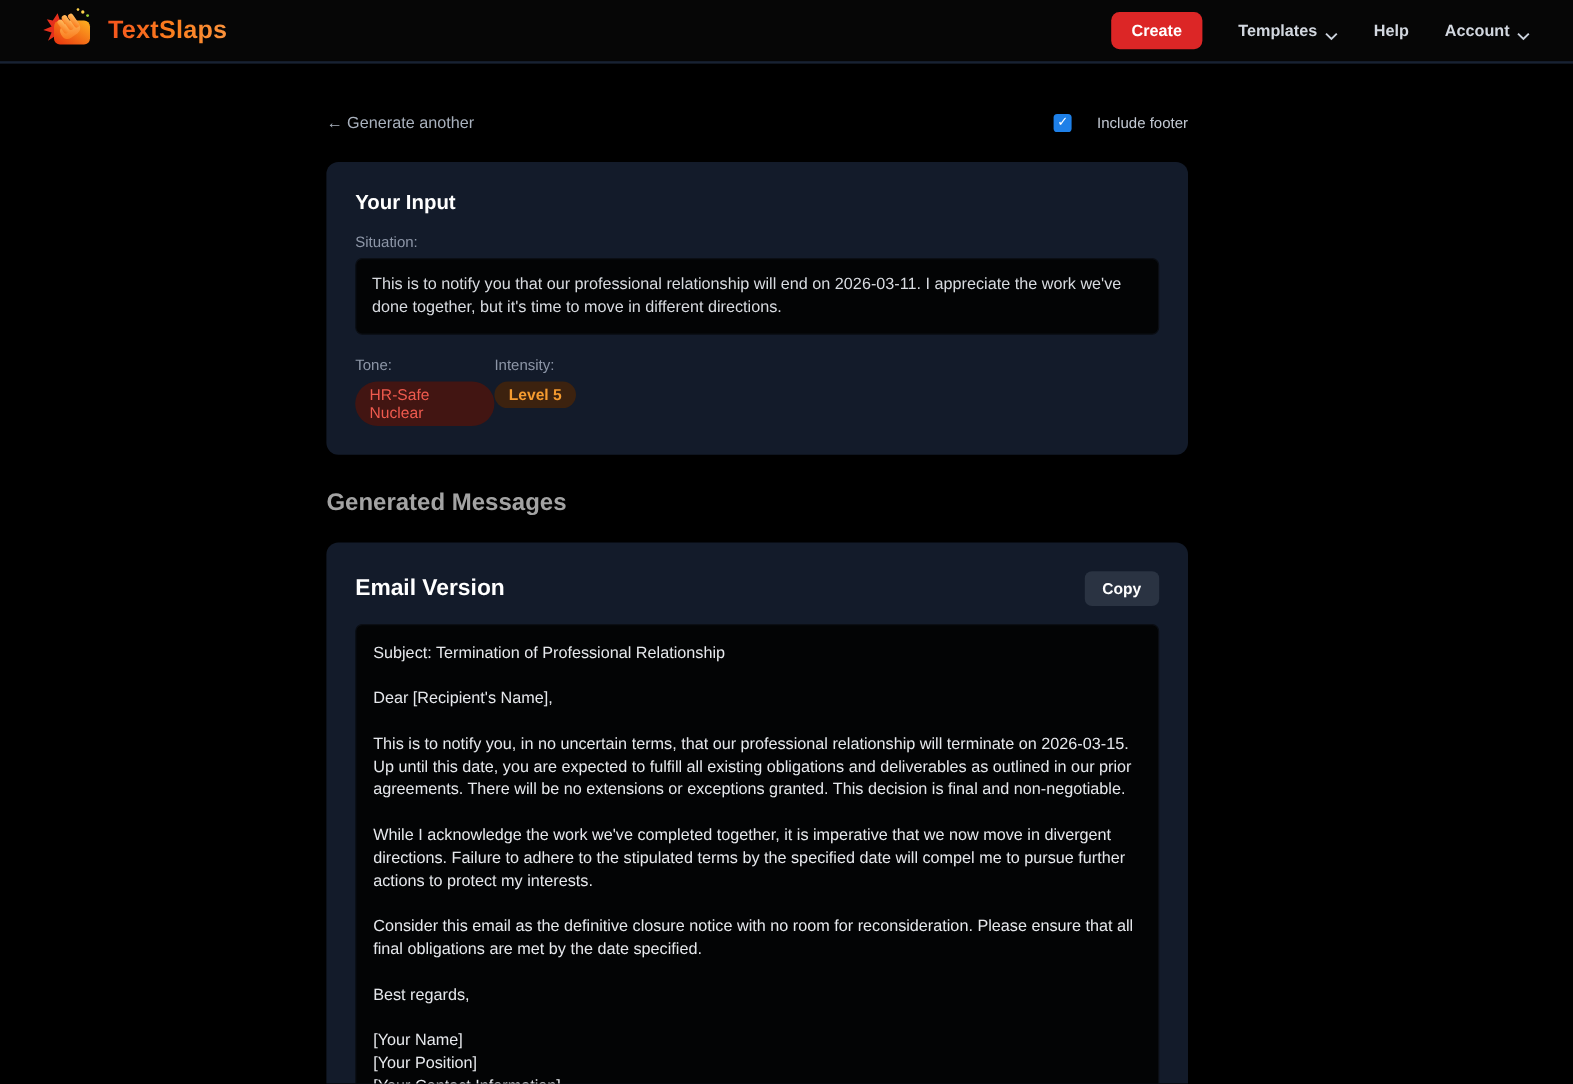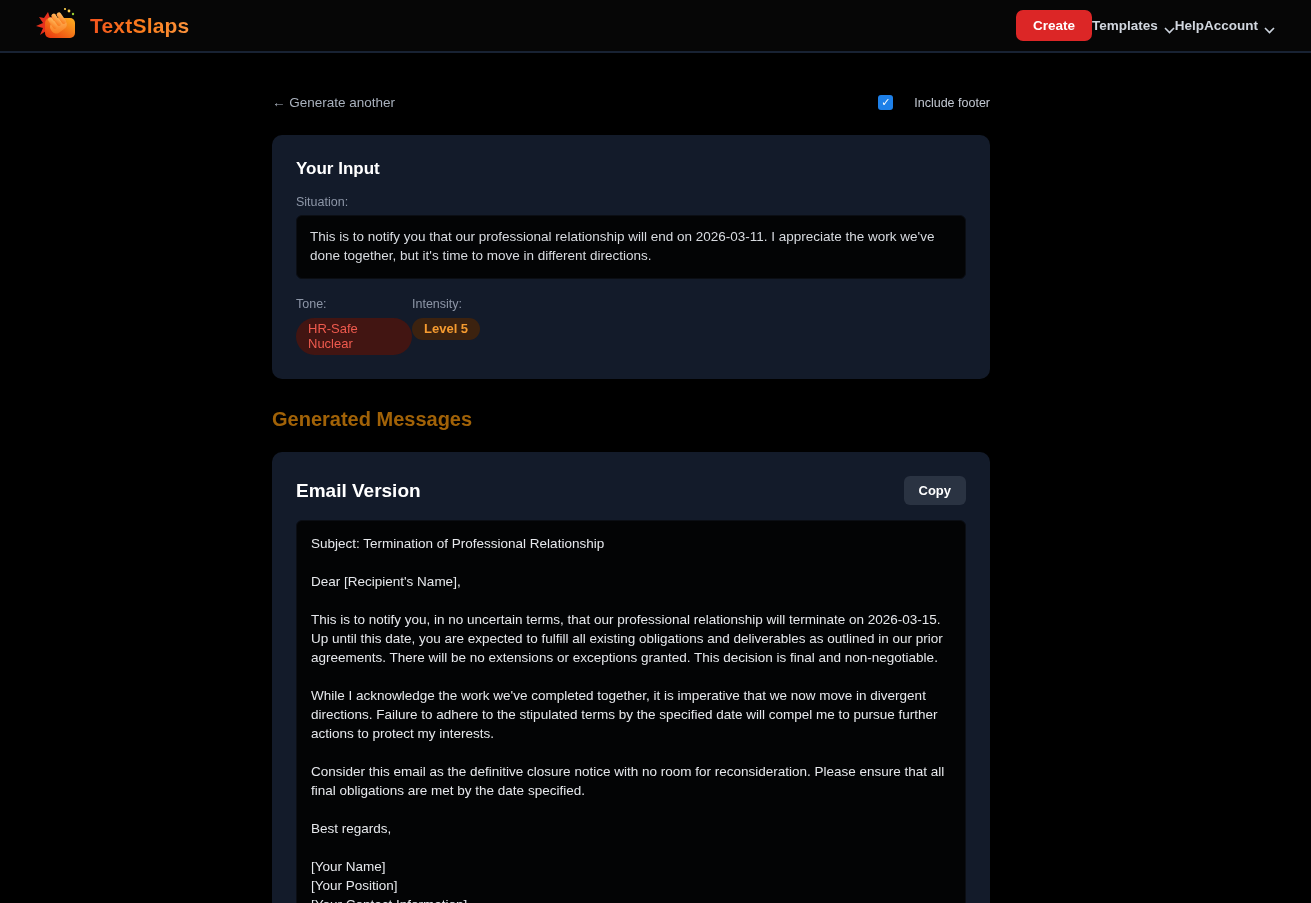--- a/index.html
+++ b/index.html
@@ -14,21 +14,21 @@
     height:53px; background:#060606; border-bottom:2px solid #182233;
     display:flex; align-items:center; justify-content:space-between;
     padding:0 36px;
   }
   .brand { display:flex; align-items:center; gap:12px; cursor:pointer;justify-content:center; }
   .brand-name {
     font-size:21px; font-weight:bold; letter-spacing:.2px;
     background:linear-gradient(90deg,#f4541d 0%,#fb7f1e 55%,#fb923c 100%);
     -webkit-background-clip:text; background-clip:text; color:transparent;
   }
-  .nav { display:flex; align-items:center; }
+  .nav { display:flex; align-items:center; gap:30px; }
   .btn-create {
     background:#dc2626; color:#fff; border:none; border-radius:7px;
     font-size:13.5px; font-weight:bold; padding:8px 17px; cursor:pointer;
     font-family:inherit;
   }
   .nav-item {
     color:#d2d7df; font-size:13.5px; font-weight:bold; cursor:pointer;
     display:flex; align-items:center; gap:6px;
   }
   .chev { width:11px; height:7px; display:inline-block; }
@@ -58,21 +58,21 @@
   }
   .meta-row { display:flex; margin-top:18px; }
   .meta-col-tone { width:116px; }
   .meta-label { color:#8d96a7; font-size:12.5px; }
   .badge {
     display:inline-block; margin-top:7px; padding:3px 12px 4px;
     border-radius:999px; font-size:13px;
   }
   .badge-tone { background:#421512; color:#ef5a4e; }
   .badge-intensity { background:#3c220f; color:#f59b30;font-weight:bold; }
-  .section-title { color:#a16207; font-size:20px; font-weight:bold; margin-top:29px; }
+  .section-title { color:#a3a3a3; font-size:20px; font-weight:bold; margin-top:29px; }
   .card-head { display:flex; align-items:center; justify-content:space-between; }
   .card-head .card-title { font-size:19px; }
   .btn-copy {
     background:#2a3342; color:#fff; border:none; border-radius:6px;
     font-size:13px; font-weight:bold; padding:7px 15px; cursor:pointer;
     font-family:inherit;
   }
   .email-box {
     background:#030405; border:1px solid #0b0e14; border-radius:6px;
     margin-top:15px; padding:13px 14px 20px;

